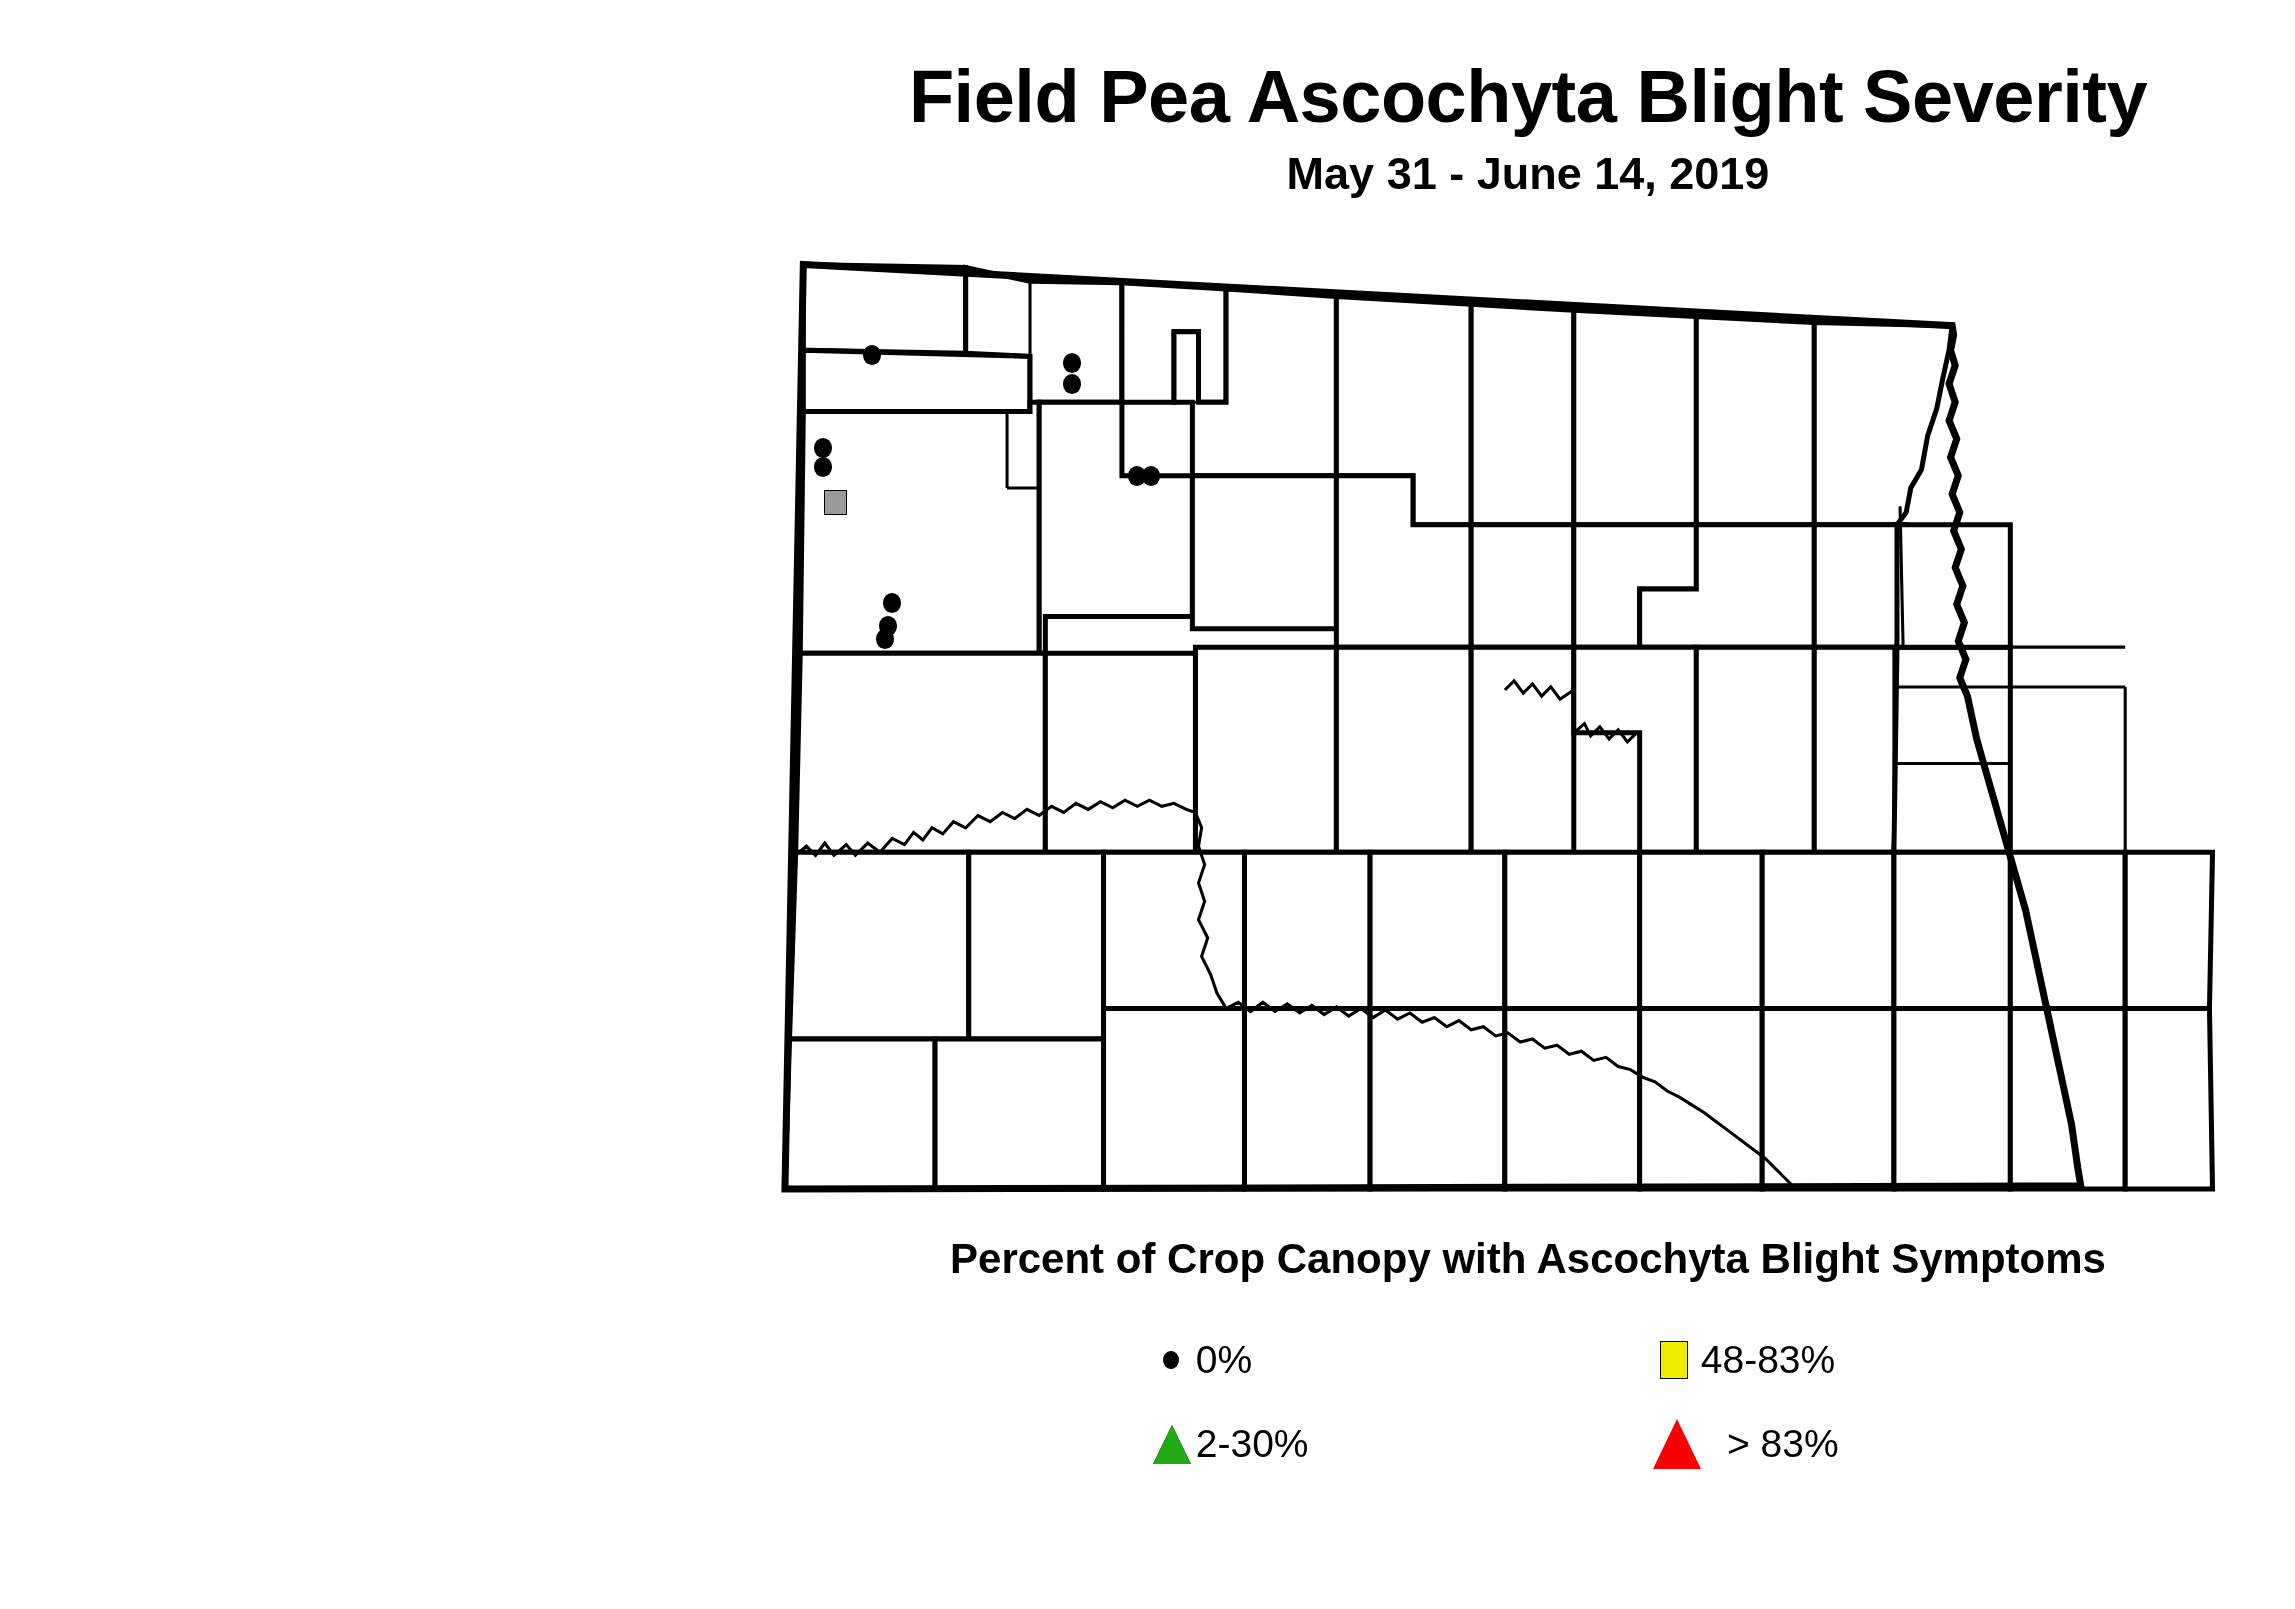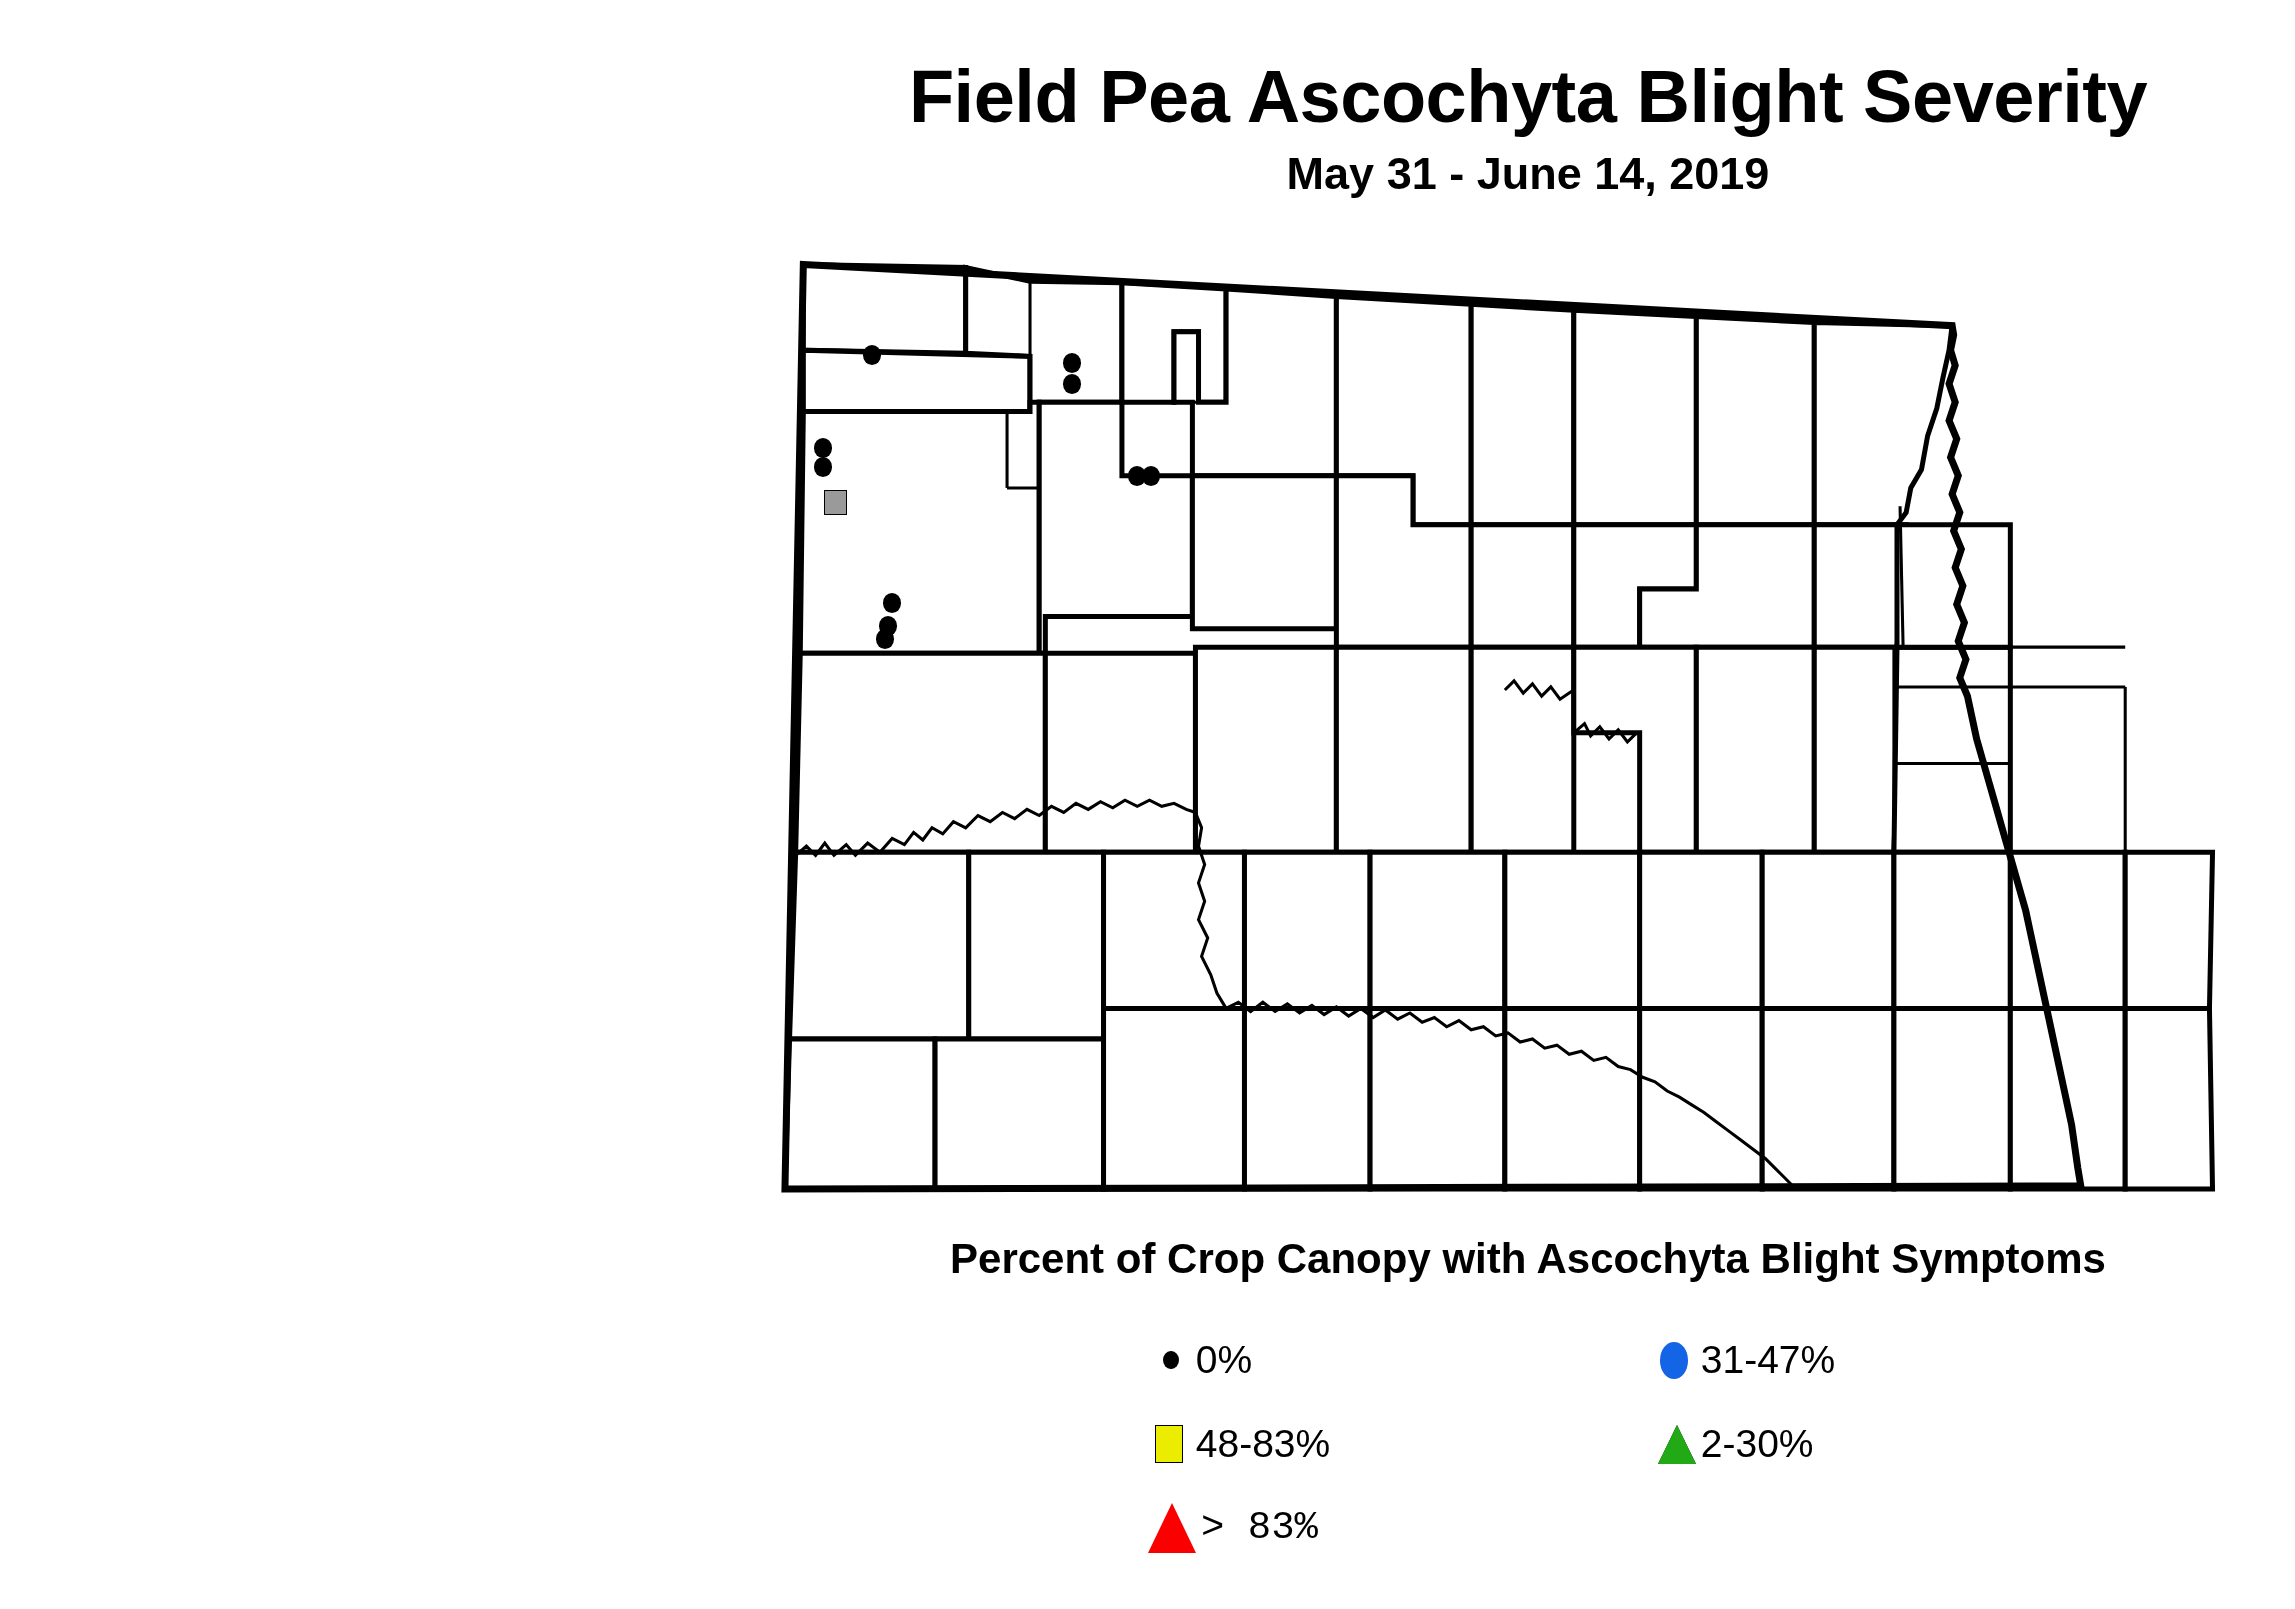--- a/index.html
+++ b/index.html
@@ -159,21 +159,21 @@
     border-bottom: 50px solid #fa0000;
     margin-left: 9.2px;
   }
   .legend-label {
     font-size: 39px;
     font-weight: normal;
     color: #000000;
     white-space: nowrap;
     margin-left: 1.8px;
   }
-  .legend-label.spaced { margin-left: 7px; font-family: Liberation Mono, monospace; }
+  .legend-label.spaced { margin-left: 28px; }
 </style>
 </head>
 <body>
 
 <div id="page">
 
   <div id="title-block">
     <div id="main-title">Field Pea Ascochyta Blight Severity</div>
     <div id="sub-title">May 31 - June 14, 2019</div>
   </div>
@@ -403,26 +403,20 @@
   <div id="legend-caption">Percent of Crop Canopy with Ascochyta Blight Symptoms</div>
 
   <div id="legend-grid">
     <div class="legend-item">
       <span class="legend-sym-box">
         <span class="sym-dot-small"></span>
       </span>
       <span class="legend-label">0%</span>
     </div>
 
-    <div class="legend-item">
-      <span class="legend-sym-box">
-        <span class="sym-circ-blue"></span>
-      </span>
-      <span class="legend-label">31-47%</span>
-    </div>
 
 
     <div class="legend-item">
       <span class="legend-sym-box">
         <span class="sym-sq-yellow"></span>
       </span>
       <span class="legend-label">48-83%</span>
     </div>
 
     <div class="legend-item">

